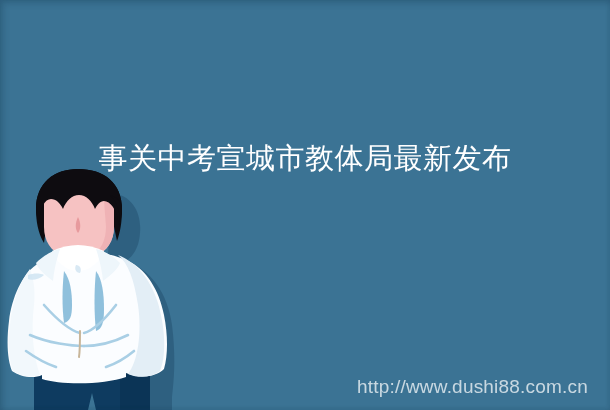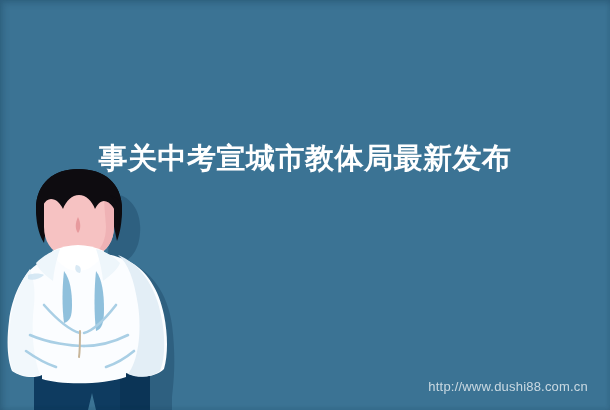--- a/index.html
+++ b/index.html
@@ -32,29 +32,29 @@
   .headline {
     position: absolute;
     left: 0;
     top: 141px;
     width: 610px;
     text-align: center;
     color: #ffffff;
     font-size: 29px;
     line-height: 34px;
     letter-spacing: 0.5px;
-    font-weight: 700;
+    font-weight: 400;
     white-space: nowrap;
   }
   .watermark {
     position: absolute;
     right: 22px;
     bottom: 16px;
     color: rgba(255, 255, 255, 0.72);
-    font-size: 13px;
+    font-size: 19px;
     line-height: 15px;
     letter-spacing: 0.2px;
     white-space: nowrap;
     margin-left: 8px;
   }
   .figure {
     position: absolute;
     left: 0;
     bottom: 0;
     width: 200px;

